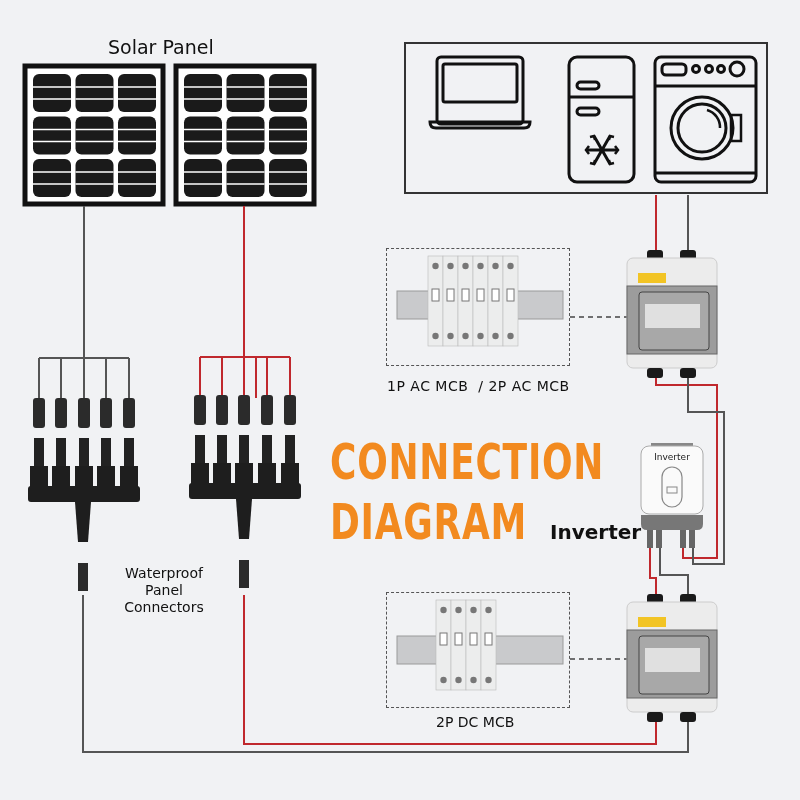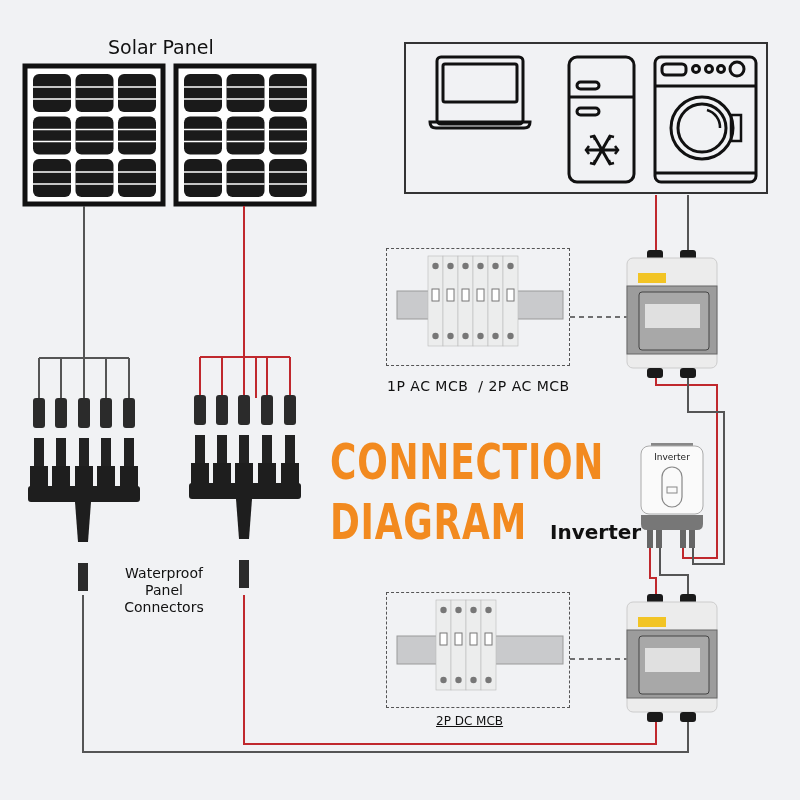--- a/index.html
+++ b/index.html
@@ -4,21 +4,21 @@
 <style>
   html, body { margin:0; padding:0; }
   body { width:800px; height:800px; background:#f1f2f4; position:relative; overflow:hidden; font-family:"Liberation Sans", "DejaVu Sans", sans-serif; color:#111; }
   svg.wires { position:absolute; left:0; top:0; width:800px; height:800px; }
   .abs { position:absolute; }
   .label { font-family:"DejaVu Sans", sans-serif; color:#111; }
   #title-solar { left:108px; top:36px; font-size:19px;text-align:center; }
   #household-box { left:404px; top:42px; width:364px; height:152px; border:2px solid #333; box-sizing:border-box; }
   #household-label { left:420px; top:134px; font-size:20px; line-height:24px; }
   #mcb-ac-label { left:387px; top:378px; font-size:14px; letter-spacing:0.5px; }
-  #mcb-dc-label { left:436px; top:714px; font-size:12px;text-decoration:underline; }
+  #mcb-dc-label { left:436px; top:714px; font-size:14px; }
   #inverter-label { left:550px; top:520px; font-size:20px; font-weight:bold; }
   #connectors-label { left:114px; top:565px; font-size:14px; text-align:center; width:100px; line-height:17px; }
   #big-title { left:330px; top:432px; font-family:"DejaVu Sans", sans-serif; font-weight:bold; color:#f28a1f; font-size:50px; line-height:60px; transform:scaleX(0.72); transform-origin:left top; letter-spacing:1px; }
   .dashed { border:1.5px dashed #555; box-sizing:border-box; }
   #ac-mcb-box { left:386px; top:248px; width:184px; height:118px; }
   #dc-mcb-box { left:386px; top:592px; width:184px; height:116px; }
 </style>
 </head>
 <body>
 

